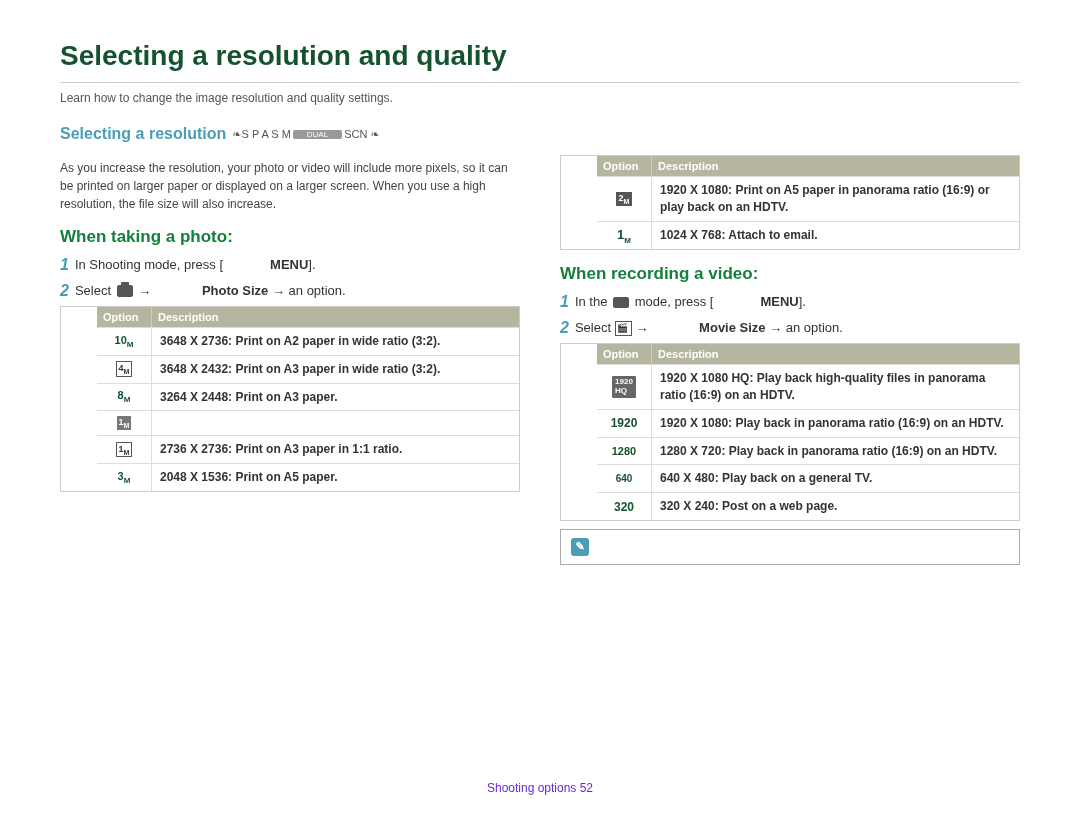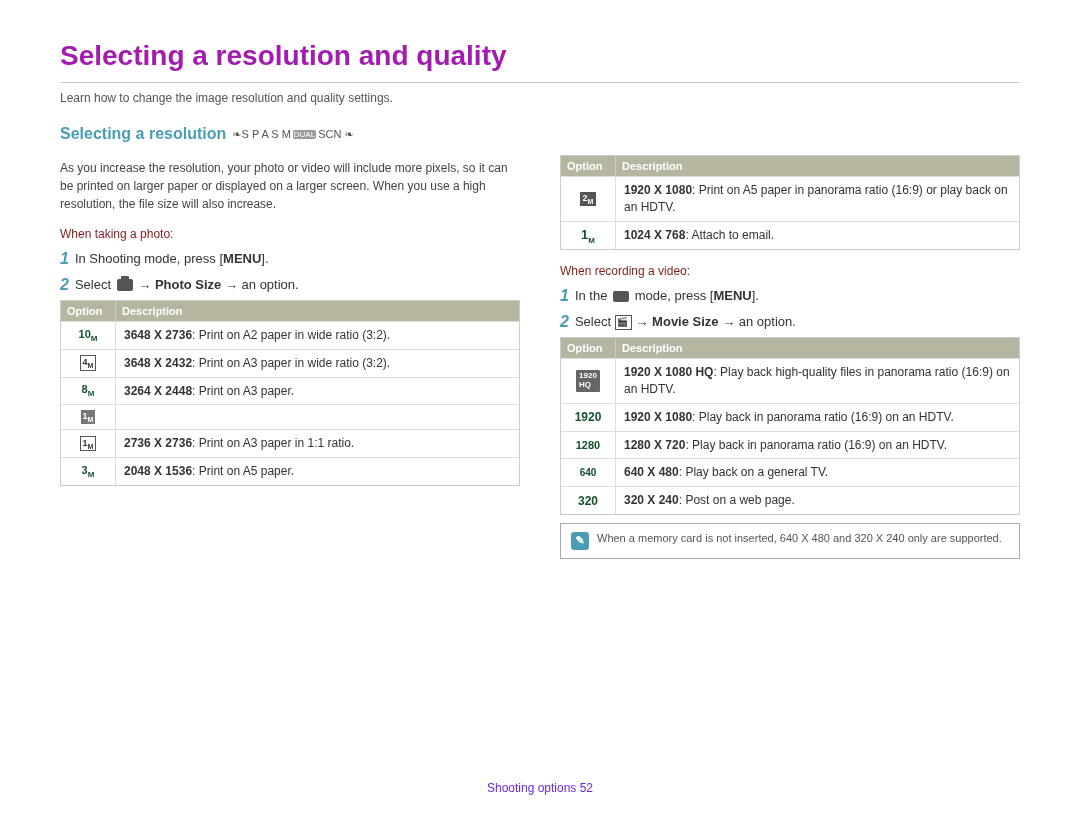--- a/index.html
+++ b/index.html
@@ -13,21 +13,21 @@
       position: relative;
       overflow: hidden;
     }
     .page-container {
       padding: 40px 60px 40px 60px;
       height: 100%;
     }
     .main-title {
       font-size: 28px;
       font-weight: bold;
-      color: #a21caf;
+      color: #14532d;
       border-bottom: 1px solid #ccc;
       padding-bottom: 10px;
       margin-bottom: 8px;
     }
     .subtitle {
       font-size: 12px;
       color: #555;
       margin-bottom: 20px;
     }
     .two-col {
@@ -54,33 +54,33 @@
       color: #555;
       font-weight: normal;
       display: inline-flex;
       align-items: center;
       gap: 2px;
     }
     .mode-icons .dual-badge {
       font-size: 8px;
       background: #999;
       color: white;
-      padding: 0 1px;
+      padding: 0 14px;
       border-radius: 2px;
     }
     .description-text {
       font-size: 12px;
       color: #444;
       line-height: 1.5;
       margin-bottom: 14px;
     }
     .when-label {
-      font-size: 12px;
-      font-weight: normal;
-      color: #7f1d1d;
+      font-size: 17px;
+      font-weight: bold;
+      color: #15803d;
       margin-bottom: 8px;
     }
     .step {
       display: flex;
       align-items: flex-start;
       gap: 6px;
       margin-bottom: 6px;
       font-size: 13px;
     }
     .step-num {
@@ -88,20 +88,21 @@
       color: #4a9db5;
       font-style: italic;
       font-weight: bold;
       line-height: 1.2;
     }
     .step-text {
       line-height: 1.5;
     }
     .step-text strong {
       font-weight: bold;
+      padding-left: 47px;
     }
     .camera-icon {
       display: inline-block;
       width: 16px;
       height: 12px;
       background: #555;
       border-radius: 2px;
       position: relative;
       vertical-align: middle;
       margin: 0 2px;
@@ -122,20 +123,21 @@
       height: 11px;
       background: #555;
       border-radius: 2px;
       position: relative;
       vertical-align: middle;
       margin: 0 2px;
     }
     .table-container {
       border: 1px solid #ccc;
       font-size: 12px;
+      padding-left: 36px;
     }
     .table-header {
       display: flex;
       background: #b5b5a0;
       color: #fff;
       font-size: 11px;
       font-weight: bold;
     }
     .table-header .th-option {
       width: 55px;
@@ -158,20 +160,21 @@
       padding: 5px 6px;
       border-right: 1px solid #ddd;
       display: flex;
       align-items: center;
       justify-content: center;
     }
     .td-desc {
       flex: 1;
       padding: 5px 8px;
       line-height: 1.4;
+      font-weight: bold;
     }
     .icon-text {
       font-size: 11px;
       font-weight: bold;
       color: #14532d;
     }
     .note-box {
       border: 1px solid #aaa;
       padding: 8px 10px;
       font-size: 11px;
@@ -354,21 +357,20 @@
         <div class="table-row">
           <div class="td-option">
             <span class="icon-text" style="font-size:12px; font-weight:900;">320</span>
           </div>
           <div class="td-desc"><strong>320 X 240</strong>: Post on a web page.</div>
         </div>
       </div>
 
       <div class="note-box">
         <div class="note-icon">✎</div>
-        <span>When a memory card is not inserted, 640 X 480 and 320 X 240 only are supported.</span>
       </div>
     </div>
 
   </div>
 </div>
 
 <div class="footer">
   <span>Shooting options   52</span>
 </div>
 

